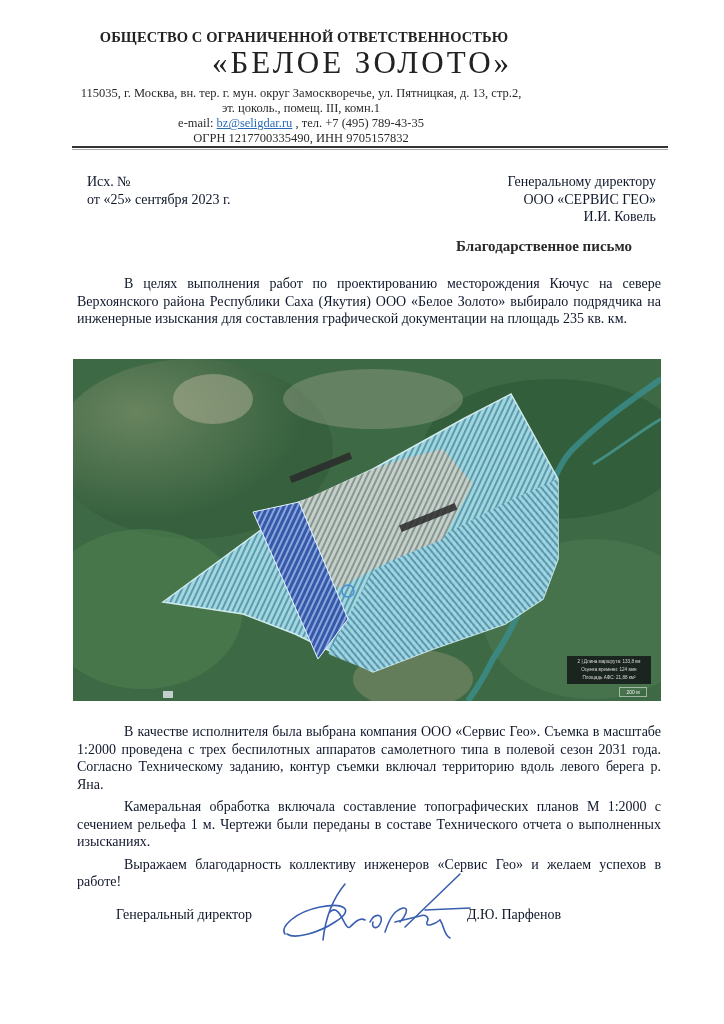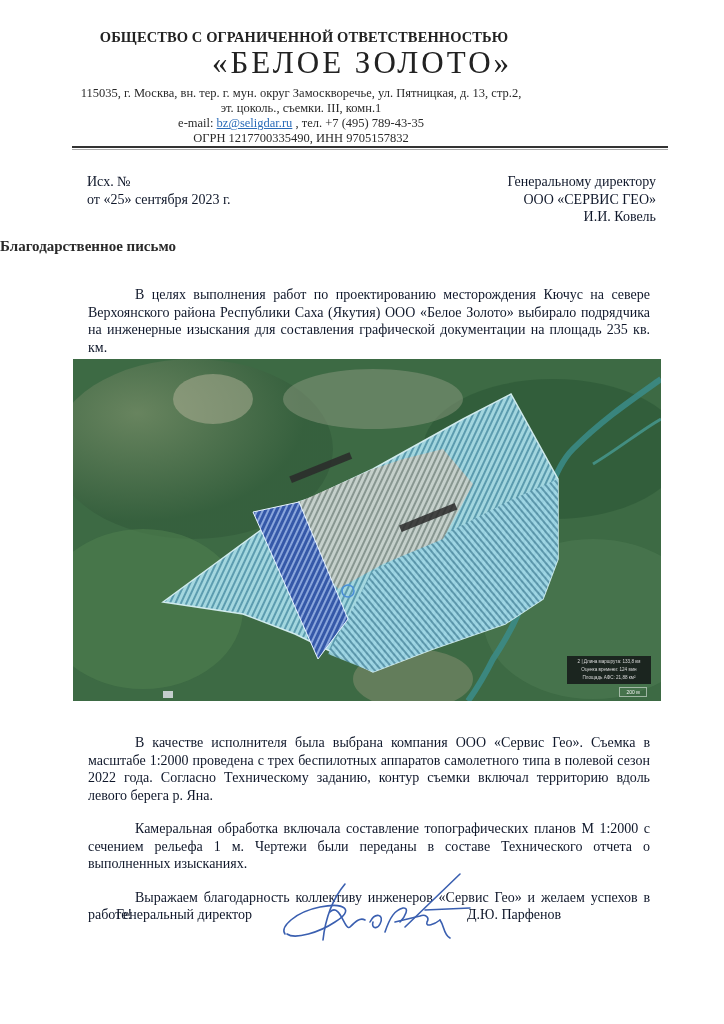--- a/index.html
+++ b/index.html
@@ -12,43 +12,43 @@
   .hdr-addr1 { top:86px; }
   .hdr-addr2 { top:101px; }
   .hdr-contact { top:116px; }
   .hdr-reg { top:131px; }
   .email-link { color:#2a6bb8; text-decoration:underline; }
   .sep { left:72px; width:596px; top:146px; height:2px; background:#333; }
   .sep2 { left:72px; width:596px; top:149px; height:1px; background:#aaa; }
   .txt { font-size:14px; line-height:17.5px; color:#0f172a; }
   .ref { left:87px; top:173px; }
   .addressee { right:68px; top:173px; text-align:right; }
-  .title { left:0; width:608px; top:238px; text-align:left; font-weight:bold; font-size:15px; }
+  .title { left:0; width:608px; top:238px; text-align:right; font-weight:bold; font-size:15px;padding-left:24px; }
   .para { left:72px; width:594px; text-align:justify; }
-  .para p { margin:16px; text-indent:47px; text-align:justify; }
+  .para p { margin:5px; text-indent:47px; text-align:justify; }
   .p1 { top:270px; }
   .map { left:73px; top:359px; width:588px; height:342px; overflow:hidden; background:#3f6b45; }
   .p2 { top:718px; }
   .sign-title { left:116px; top:906px; }
   .sign-name { left:467px; top:906px; }
   .signature { left:275px; top:872px; }
   .info-box { right:10px; bottom:17px; width:84px; height:28px; background:rgba(20,24,24,0.85);
               color:#d8d8d8; font-family:"Liberation Sans","DejaVu Sans",sans-serif; font-size:4.6px; line-height:8px;
               text-align:center; padding-top:2px; box-sizing:border-box; }
   .scale-box { right:14px; bottom:4px; width:26px; height:8px; border:1px solid rgba(255,255,255,0.5);
                color:#eee; font-family:"Liberation Sans",sans-serif; font-size:5px; text-align:center; line-height:8px; }
   .google-label { left:90px; bottom:3px; width:10px; height:7px; background:rgba(230,230,240,0.8); }
 </style>
 </head>
 <body>
 
 <div class="abs hdr-line1">ОБЩЕСТВО С ОГРАНИЧЕННОЙ ОТВЕТСТВЕННОСТЬЮ</div>
 <div class="abs hdr-name">«БЕЛОЕ ЗОЛОТО»</div>
 <div class="abs hdr-small hdr-addr1">115035, г. Москва, вн. тер. г. мун. округ Замоскворечье, ул. Пятницкая, д. 13, стр.2,</div>
-<div class="abs hdr-small hdr-addr2">эт. цоколь., съемки. III, комн.1</div>
+<div class="abs hdr-small hdr-addr2">эт. цоколь., помещ. III, комн.1</div>
 <div class="abs hdr-small hdr-contact">
   <span>e-mail: </span><span class="email-link">bz@seligdar.ru</span><span> , тел. +7 (495) 789-43-35</span>
 </div>
 <div class="abs hdr-small hdr-reg">ОГРН 1217700335490, ИНН 9705157832</div>
 <div class="abs sep"></div>
 <div class="abs sep2"></div>
 
 <div class="abs txt ref">
   <div>Исх. №</div>
   <div>от «25» сентября 2023 г.</div>
@@ -117,21 +117,21 @@
   <div class="abs google-label"></div>
   <div class="abs info-box">
     <div>2 | Длина маршрута: 133,8 км</div>
     <div>Оценка времени: 124 мин</div>
     <div>Площадь АФС: 21,88 км²</div>
   </div>
   <div class="abs scale-box">200 м</div>
 </div>
 
 <div class="abs txt para p2">
-  <p>В качестве исполнителя была выбрана компания ООО «Сервис Гео». Съемка в масштабе 1:2000 проведена с трех беспилотных аппаратов самолетного типа в полевой сезон 2022 года. Согласно Техническому заданию, контур съемки включал территорию вдоль левого берега р. Яна.</p>
+  <p>В качестве исполнителя была выбрана компания ООО «Сервис Гео». Съемка в масштабе 1:2000 проведена с трех беспилотных аппаратов самолетного типа в полевой сезон 2031 года. Согласно Техническому заданию, контур съемки включал территорию вдоль левого берега р. Яна.</p>
   <p>Камеральная обработка включала составление топографических планов М 1:2000 с сечением рельефа 1 м. Чертежи были переданы в составе Технического отчета о выполненных изысканиях.</p>
   <p>Выражаем благодарность коллективу инженеров «Сервис Гео» и желаем успехов в работе!</p>
 </div>
 
 <div class="abs txt sign-title">Генеральный директор</div>
 <div class="abs signature">
   <svg width="200" height="80" viewBox="0 0 200 80">
     <g fill="none" stroke="#3a5fb0" stroke-width="1.6" stroke-linecap="round">
       <path d="M10,62 C5,55 20,40 45,35 C70,30 80,38 60,50 C45,60 20,68 12,62"></path>
       <path d="M48,68 C50,50 55,30 70,12"></path>

